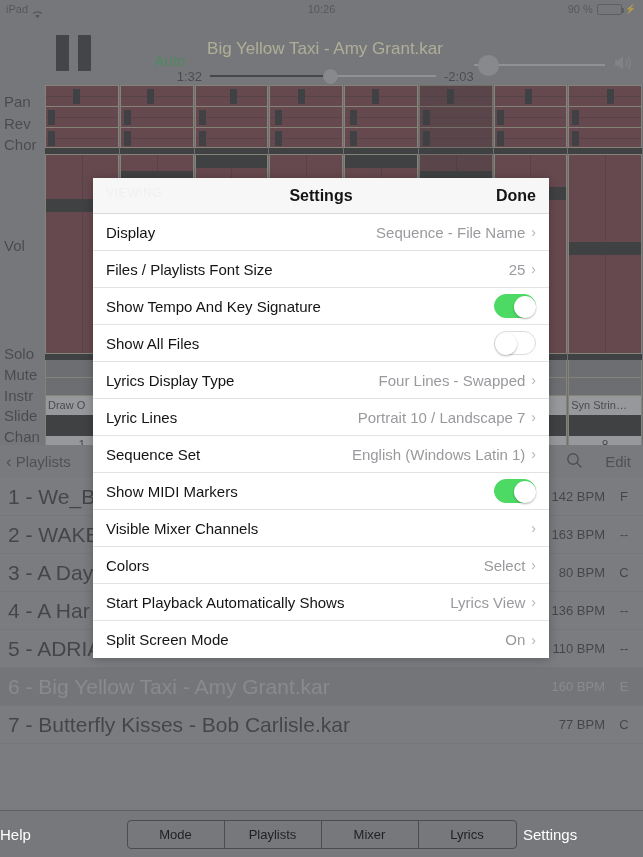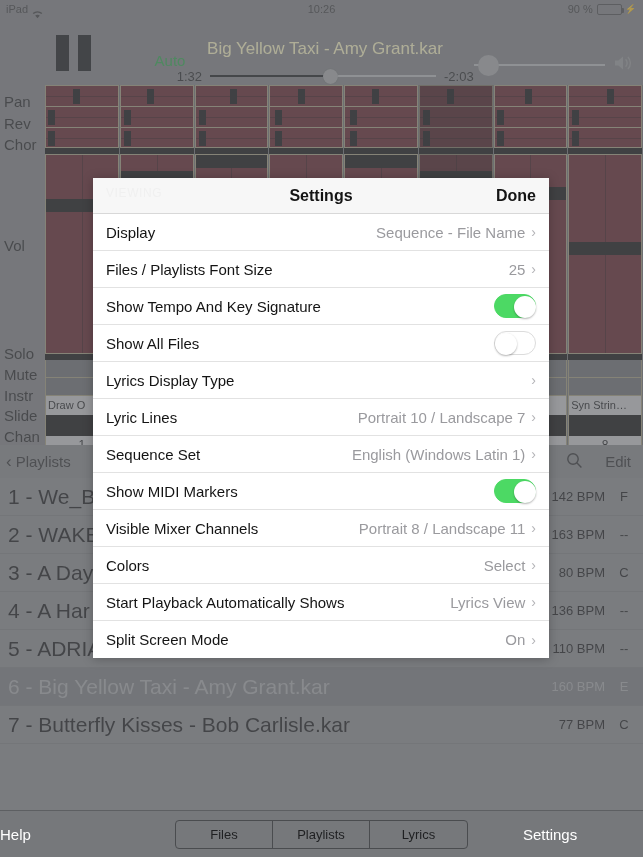--- a/index.html
+++ b/index.html
@@ -520,41 +520,41 @@
           </span>
         </div>
         <div class="srow">
           <span class="lbl">Show All Files</span>
           <span class="toggle off">
             <span class="tk"></span>
           </span>
         </div>
         <div class="srow">
           <span class="lbl">Lyrics Display Type</span>
+          <span class="val">Four Lines - Swapped</span>
           <span class="chev">›</span>
         </div>
         <div class="srow">
           <span class="lbl">Lyric Lines</span>
           <span class="val">Portrait 10 / Landscape 7</span>
           <span class="chev">›</span>
         </div>
         <div class="srow">
           <span class="lbl">Sequence Set</span>
           <span class="val">English (Windows Latin 1)</span>
           <span class="chev">›</span>
         </div>
         <div class="srow">
           <span class="lbl">Show MIDI Markers</span>
           <span class="toggle">
             <span class="tk"></span>
           </span>
         </div>
         <div class="srow">
           <span class="lbl">Visible Mixer Channels</span>
-          <span class="val">Portrait 8 / Landscape 11</span>
           <span class="chev">›</span>
         </div>
         <div class="srow">
           <span class="lbl">Colors</span>
           <span class="val">Select</span>
           <span class="chev">›</span>
         </div>
         <div class="srow">
           <span class="lbl">Start Playback Automatically Shows</span>
           <span class="val">Lyrics View</span>
@@ -565,21 +565,22 @@
           <span class="val">On</span>
           <span class="chev">›</span>
         </div>
       </div>
   </div>
 
   <div class="toolbar">
     <div class="tb-side">Help</div>
     <div class="segwrap">
       <div class="seg" id="segctl">
-          <div>Files</div>
+          <div>Mode</div>
           <div>Playlists</div>
+          <div>Mixer</div>
           <div>Lyrics</div>
         </div>
     </div>
     <div class="tb-side">Settings</div>
   </div>
 
 </div>
 
 </body></html>

